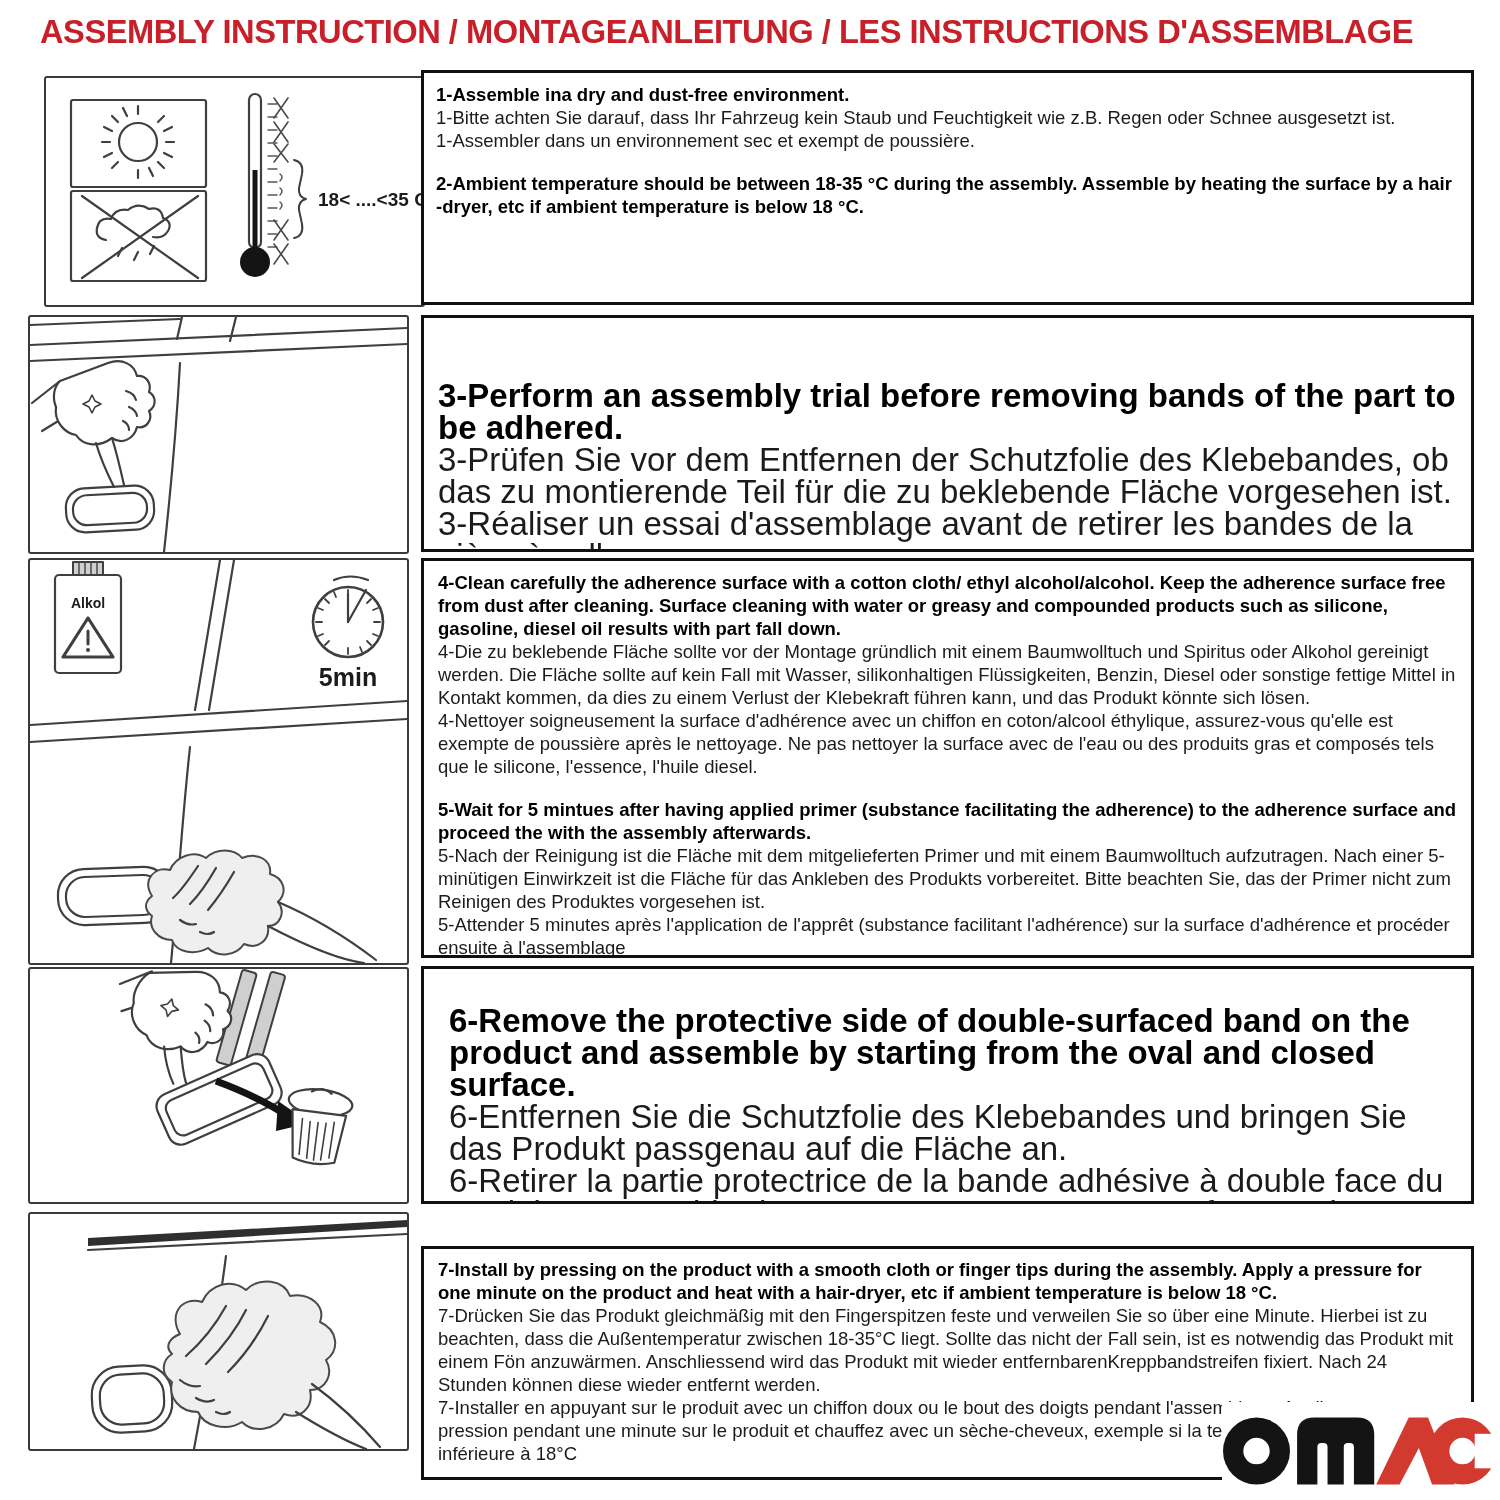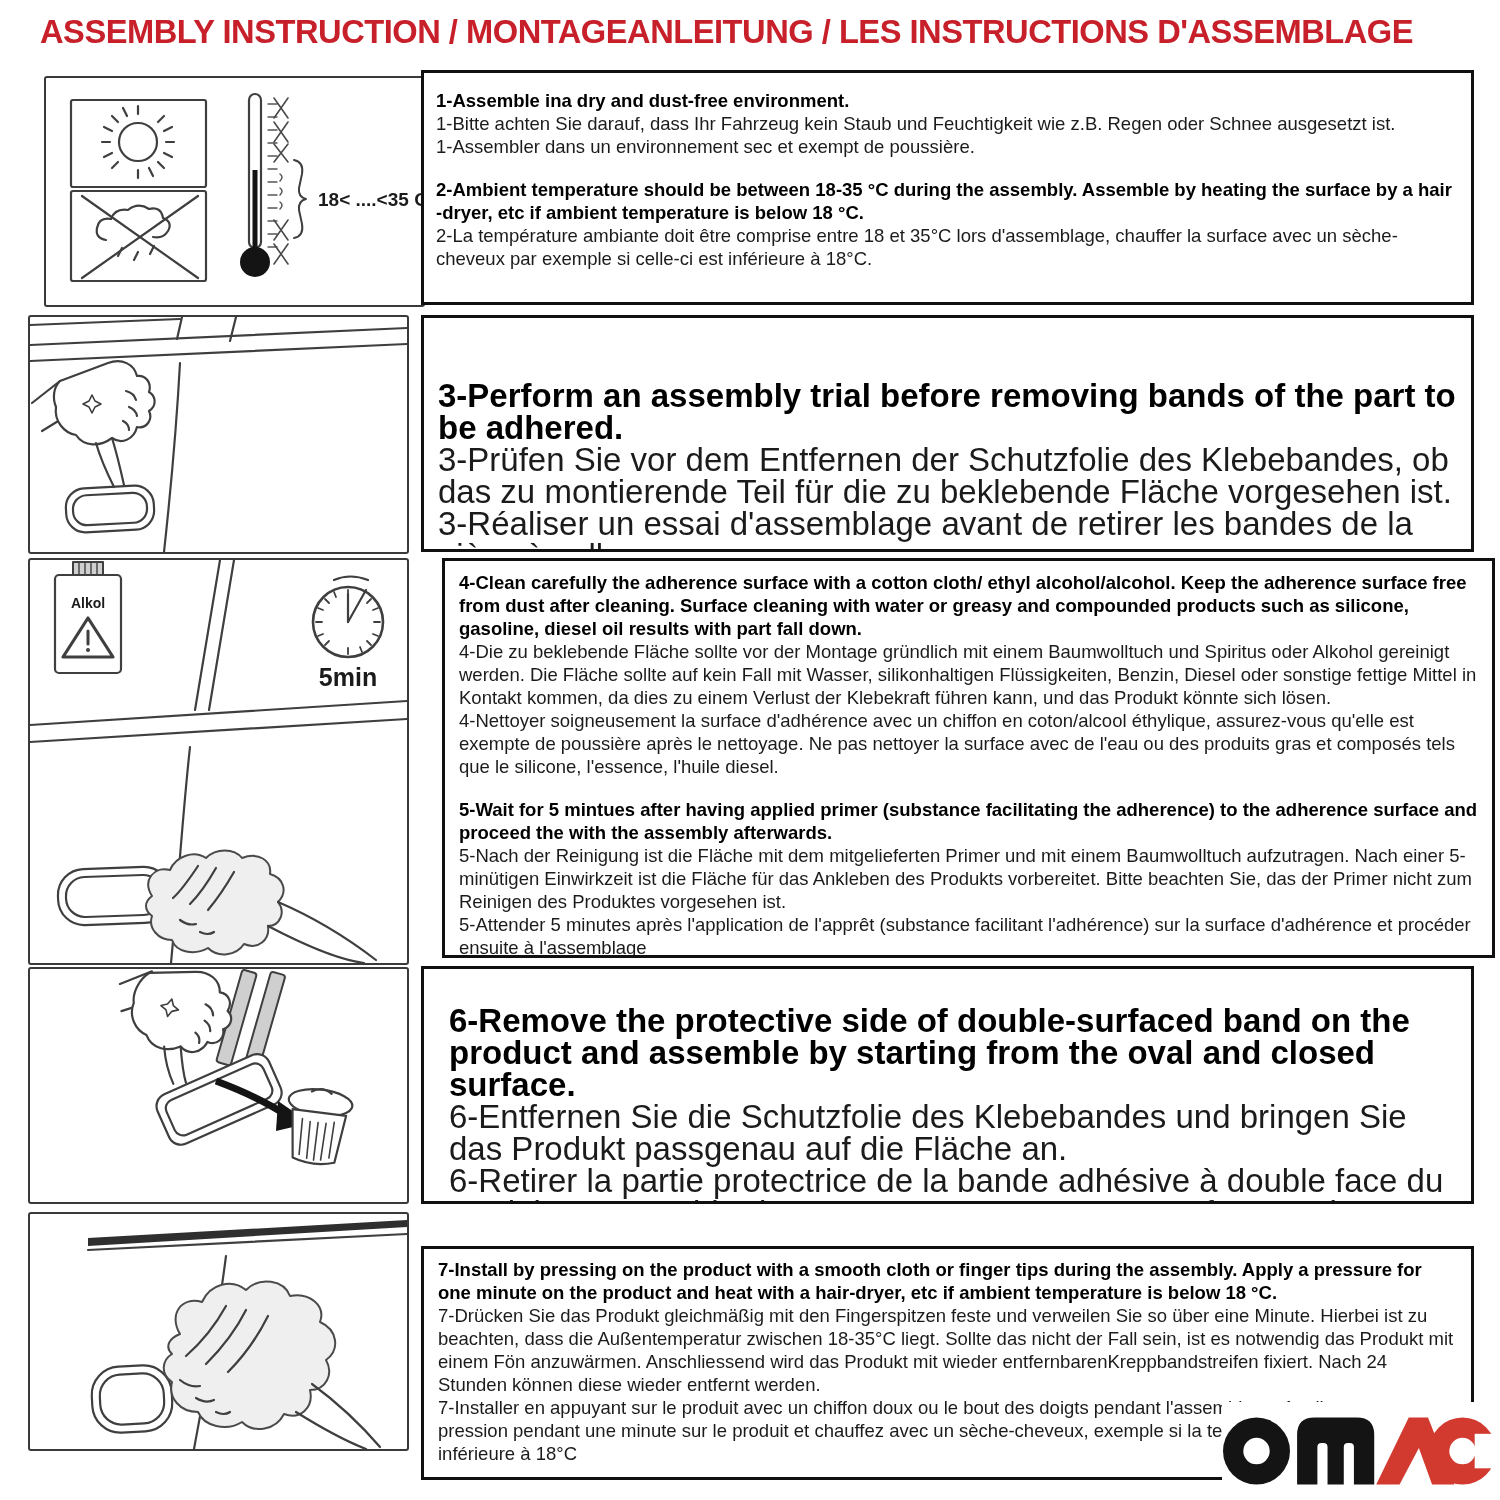--- a/index.html
+++ b/index.html
@@ -8,23 +8,23 @@
   .title{position:absolute;left:40px;top:12px;margin:0;font-size:34px;font-weight:bold;
          color:#c8202a;white-space:nowrap;letter-spacing:-.5px;
          transform:scaleX(.96);transform-origin:left center;}
   .figbox{position:absolute;background:#fff;border:2.5px solid #3a3a3a;border-radius:3px;overflow:hidden;}
   .txtbox{position:absolute;background:#fff;border:3px solid #101010;overflow:hidden;box-sizing:border-box;}
   .txtbox p{margin:0;}
   .sm{font-size:18.5px;line-height:23px;}
   .lg{font-size:33px;line-height:32px;}
   .bold{font-weight:bold;color:#000;}
   .gap{margin-top:20px !important;}
-  .pad-r1{padding:16px 12px;}
+  .pad-r1{padding:10px 12px;}
   .pad-r2{padding:62px 14px 0 14px;}
-  .pad-r3{padding:10px 14px;margin-left:21px;}
+  .pad-r3{padding:10px 14px;}
   .pad-r4{padding:36px 14px 0 25px;}
   .pad-r5{padding:9px 14px;}
   svg{display:block;}
   .ln{stroke:#3f3f3f;stroke-width:2.2;fill:none;stroke-linecap:round;stroke-linejoin:round;}
   .lnf{stroke:#3f3f3f;stroke-width:2.2;fill:#fff;stroke-linecap:round;stroke-linejoin:round;}
   .lngray{stroke:#3f3f3f;stroke-width:2;fill:#cfcfcf;stroke-linejoin:round;}
   .lnshade{stroke:#4a4a4a;stroke-width:2;fill:#efefef;stroke-linecap:round;stroke-linejoin:round;}
   .blk{fill:#141414;stroke:none;}
   .figlabel{font-family:"Liberation Sans",sans-serif;font-weight:bold;fill:#1b1b1b;}
   .logo{position:absolute;left:1222px;top:1402px;width:274px;height:90px;background:#fff;z-index:5;}
@@ -102,21 +102,20 @@
         <text class="figlabel" x="272" y="128" font-size="19">18&lt; ....&lt;35 C</text>
       </g>
     </svg>
   </div>
 
   <div class="txtbox pad-r1 sm" style="left:421px;top:70px;width:1053px;height:235px;">
     <p class="bold">1-Assemble ina dry and dust-free environment.</p>
     <p>1-Bitte achten Sie darauf, dass Ihr Fahrzeug kein Staub und Feuchtigkeit wie z.B. Regen oder Schnee ausgesetzt ist.</p>
     <p>1-Assembler dans un environnement sec et exempt de poussière.</p>
     <p class="bold gap">2-Ambient temperature should be between 18-35 °C  during the assembly. Assemble by heating the surface by a hair -dryer, etc if ambient temperature is below 18 °C.</p>
-    <p>2-La température ambiante doit être comprise entre 18 et 35°C lors d'assemblage, chauffer la surface avec un sèche-cheveux par exemple si celle-ci est inférieure à 18°C.</p>
   </div>
 
   <div class="figbox" style="left:28px;top:315px;width:377px;height:235px;">
     <svg width="377" height="235" viewBox="0 0 377 235">
       <g>
         <path class="ln" d="M0,8 L150,2"></path>
         <path class="ln" d="M152,0 L147,22"></path>
         <path class="ln" d="M206,0 L200,24"></path>
         <path class="ln" d="M0,28 L377,11"></path>
         <path class="ln" d="M0,44 L377,27"></path>

